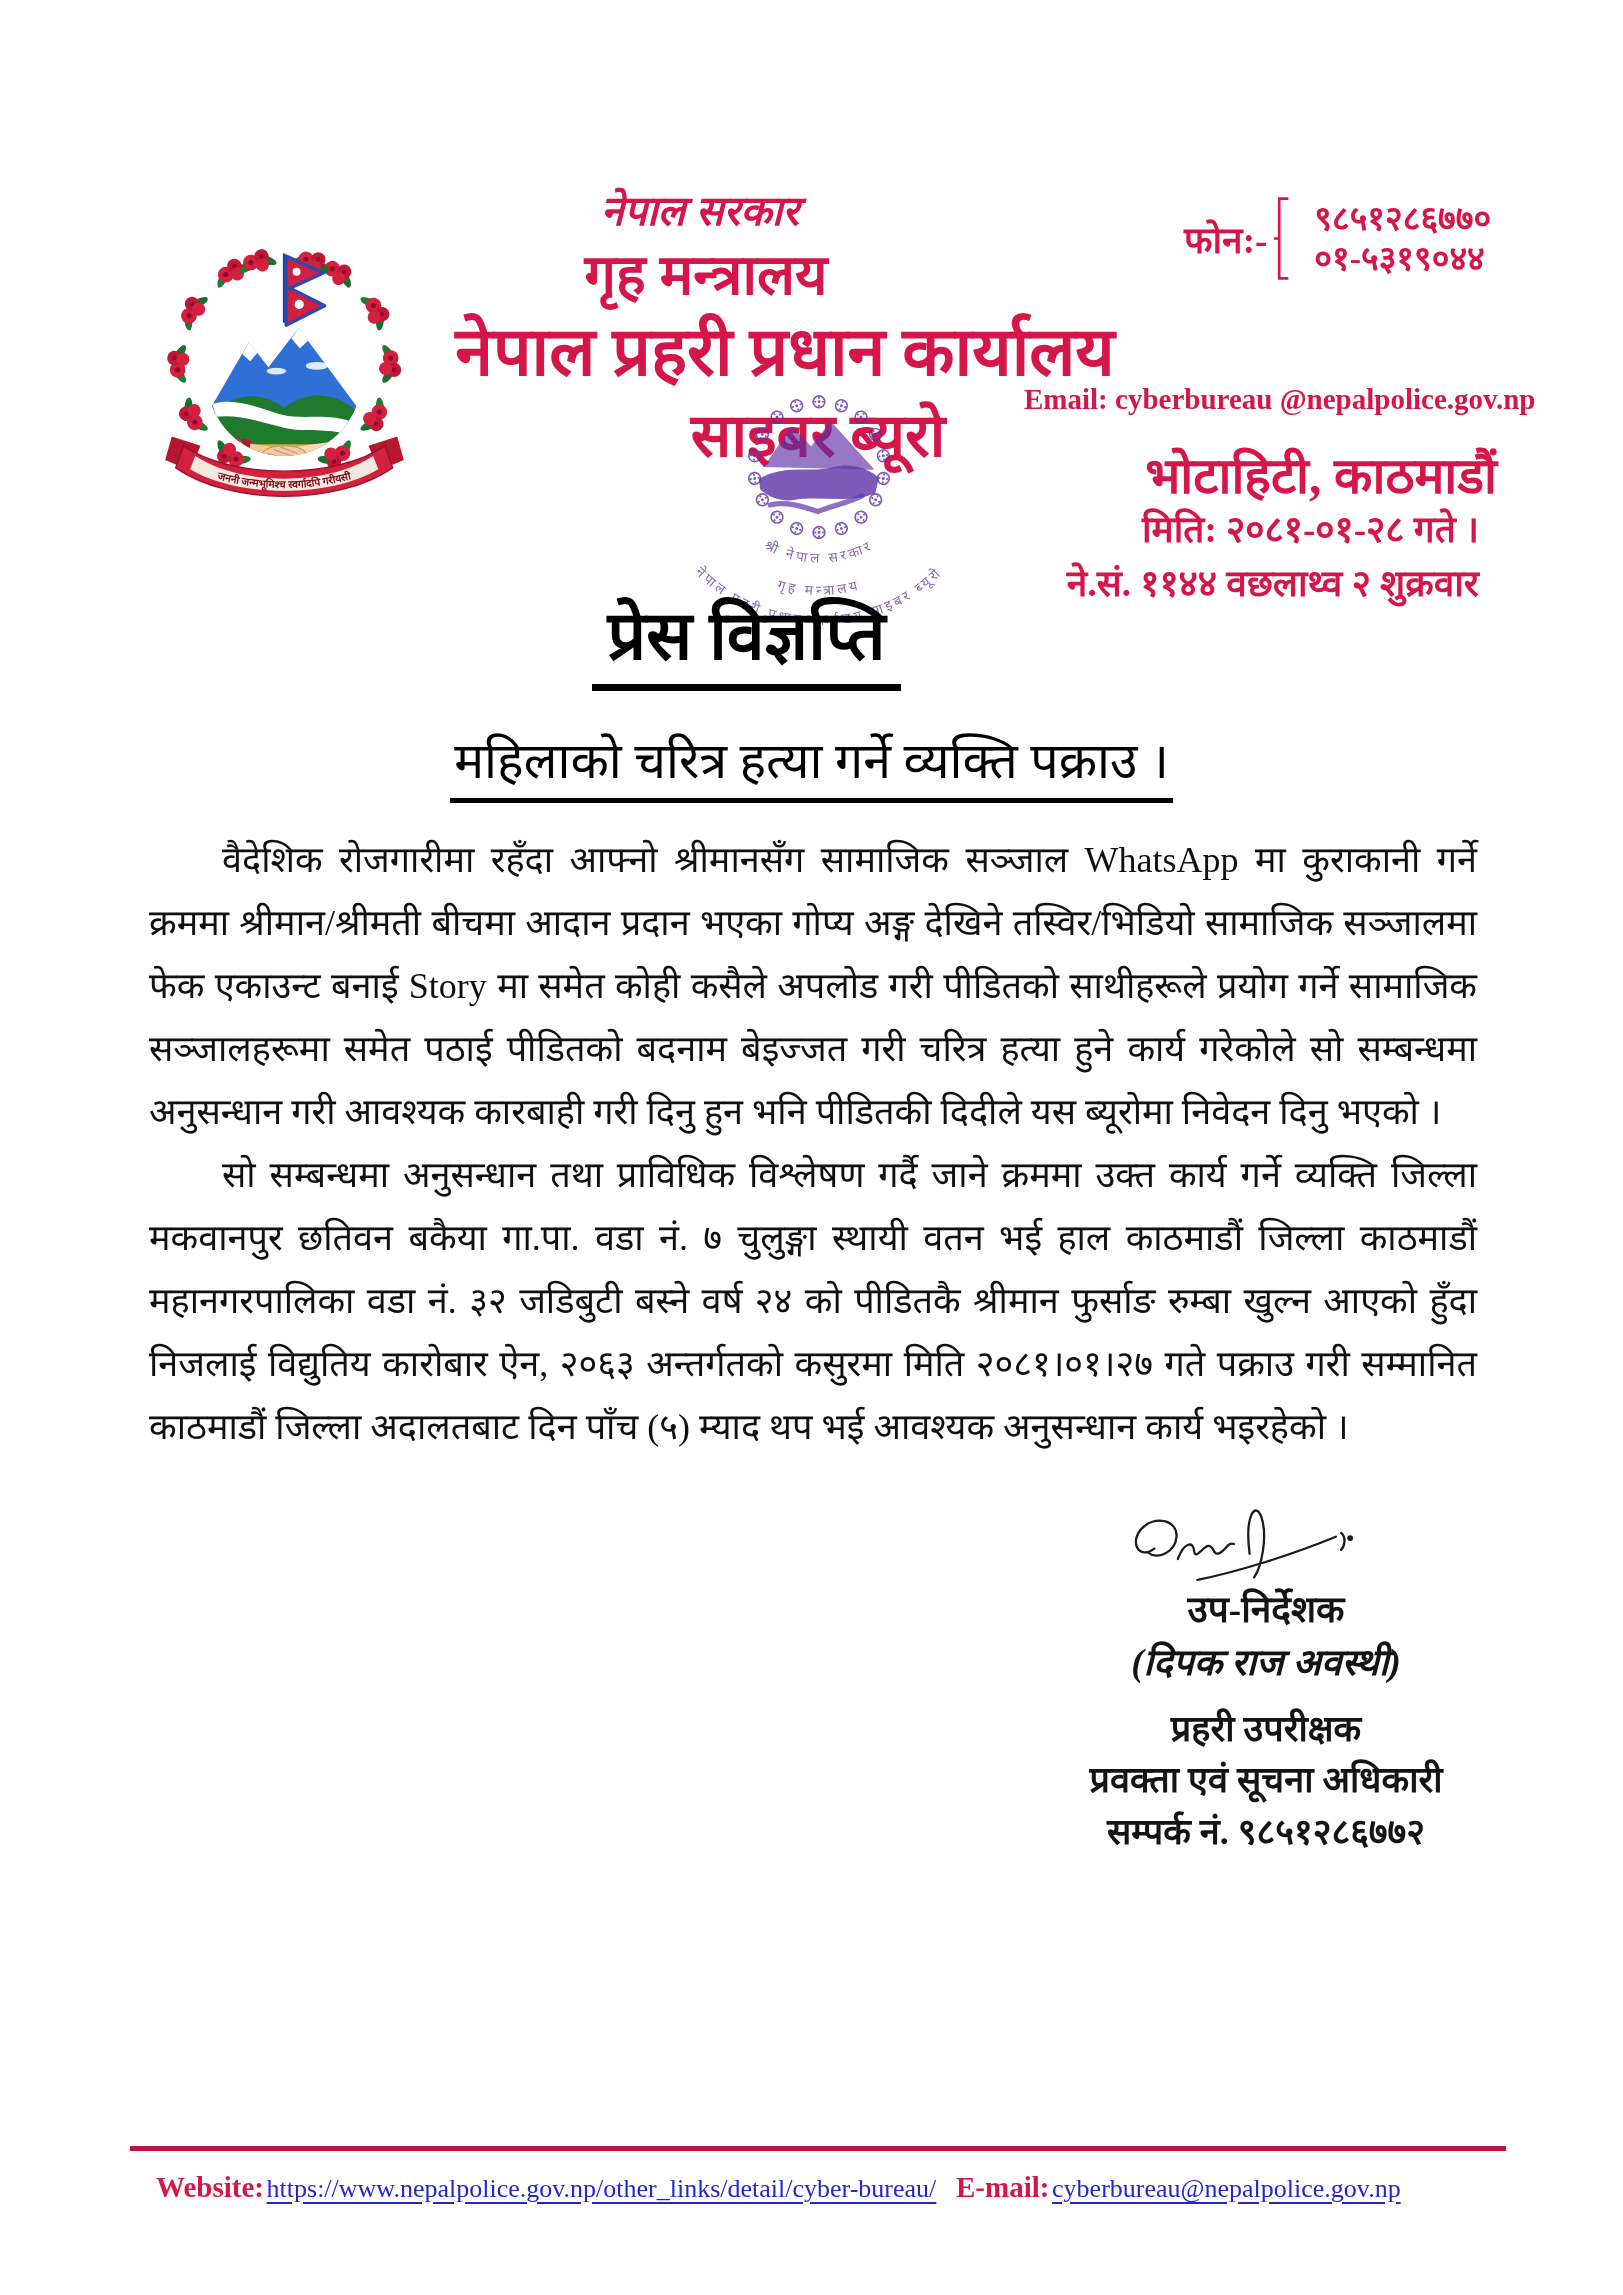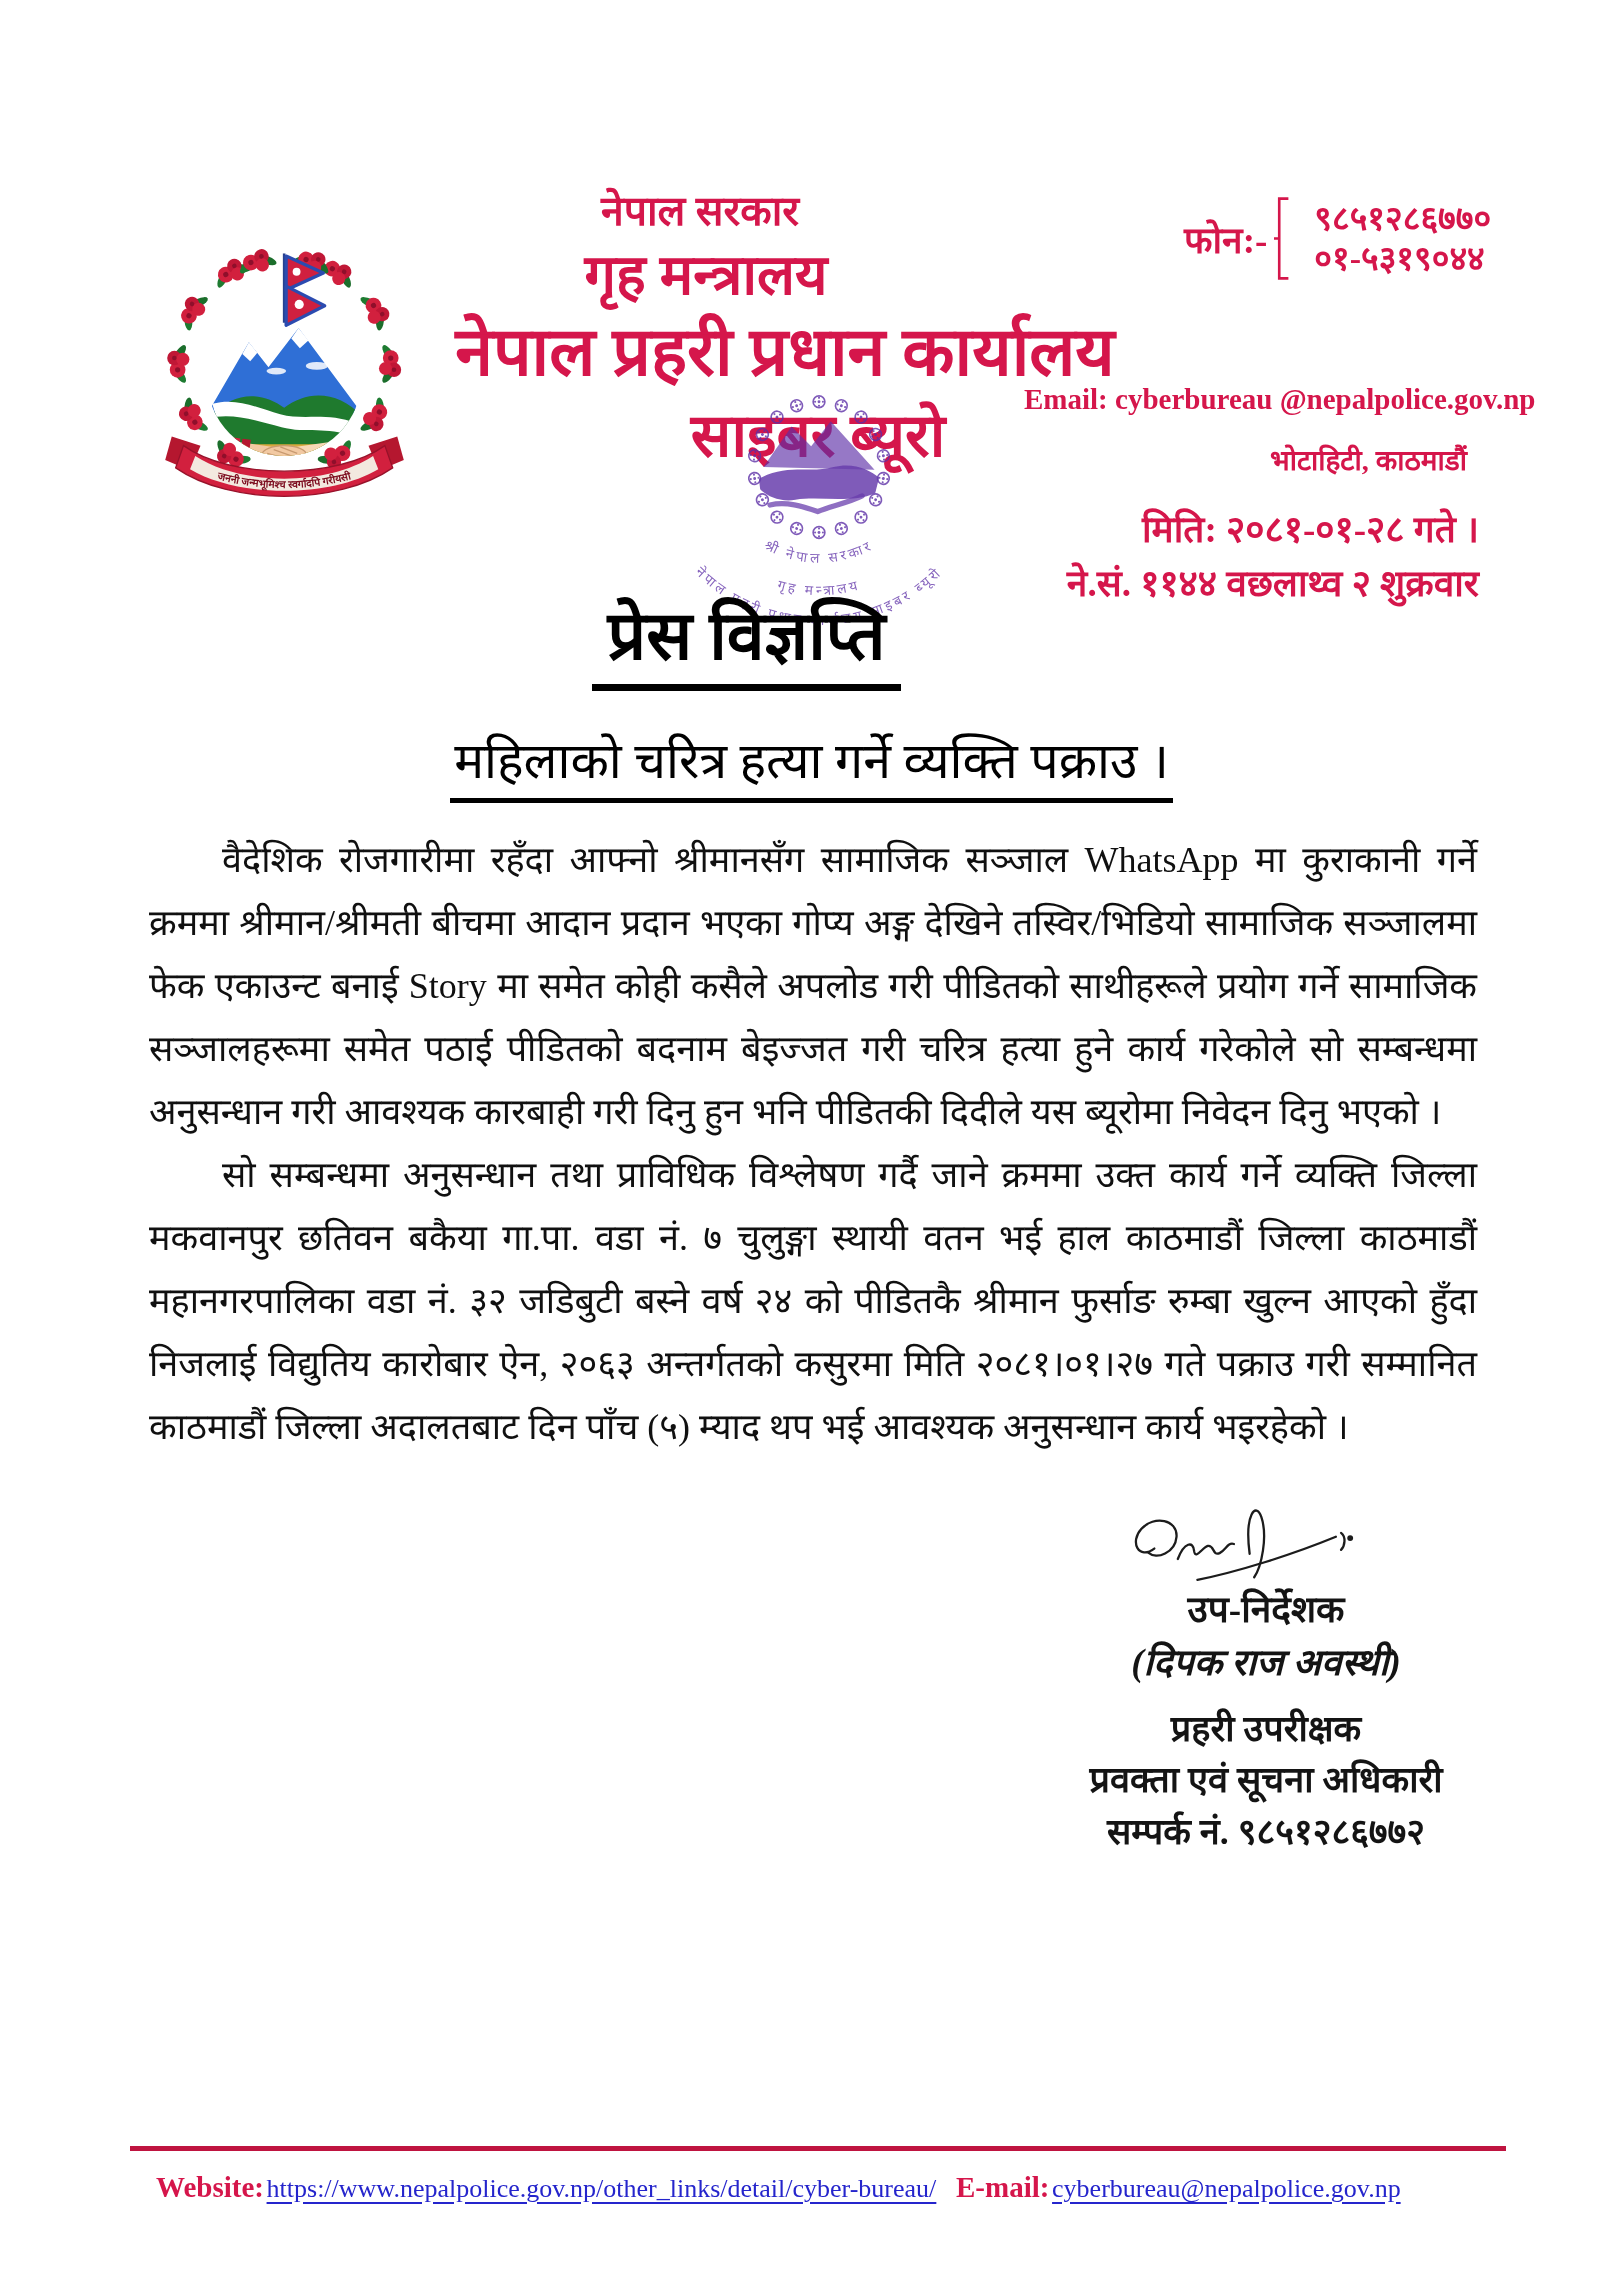--- a/index.html
+++ b/index.html
@@ -11,33 +11,33 @@
   }
   *{margin:0;padding:0;box-sizing:border-box;}
   html,body{background:#ffffff;}
   body{font-family:"Liberation Serif","DejaVu Sans",sans-serif;color:var(--ink);}
   .page{position:relative;width:1623px;height:2295px;background:#ffffff;overflow:hidden;}
 
   .abs{position:absolute;}
 
   
   .hdr-line{color:var(--red);font-weight:800;text-align:center;line-height:1.15;}
-  .hdr-gov      {left:275px; top:188px; width:850px; font-size:41px;}
+  .hdr-gov      {left:275px; top:188px; width:850px; font-size:41px;font-style:italic;}
   .hdr-ministry {left:281px; top:243px; width:850px; font-size:56px;}
   .hdr-office   {left:353px; top:313px; width:864px; font-size:68px;}
   .hdr-bureau   {left:393px; top:402px; width:850px; font-size:60px;}
 
   
   .phone-block{left:1184px; top:196px; display:flex; align-items:center; gap:6.5px;}
   .phone-label{color:var(--red);font-weight:800;font-size:37px;white-space:nowrap;}
   .phone-nums{display:flex;flex-direction:column;gap:4px;padding-left:17px;}
   .phone-num{color:var(--red);font-weight:700;font-size:34px;line-height:1.05;white-space:nowrap;}
 
   .email-line{left:1024px; top:383px; font-size:29px; font-weight:700; color:var(--red); white-space:nowrap;}
-  .addr-line {right:156px; top:440px; font-size:28px; font-weight:800; color:var(--red); text-align:right; white-space:nowrap;}
+  .addr-line {right:126px; top:440px; font-size:50px; font-weight:800; color:var(--red); text-align:right; white-space:nowrap;}
   .date-line {right:144px; top:502px; font-size:37px; font-weight:700; color:var(--red); text-align:right; white-space:nowrap;}
   .ns-line   {right:144px; top:556px; font-size:37px; font-weight:800; color:var(--red); text-align:right; white-space:nowrap;}
 
   
   .title-wrap{left:0; top:597px; width:1493px; text-align:center;}
   .title-text{display:inline-block;font-size:68px;font-weight:800;color:#000;
               border-bottom:7.2px solid #000;padding:0 15.7px 9.2px 15.7px;line-height:1.15;}
   .subtitle-wrap{left:0; top:731px; width:1623px; text-align:center;}
   .subtitle-text{display:inline-block;font-size:50px;font-weight:400;color:#000;
               border-bottom:5.9px solid #000;padding:0 3.9px 6.5px 3.9px;line-height:1.2;}

